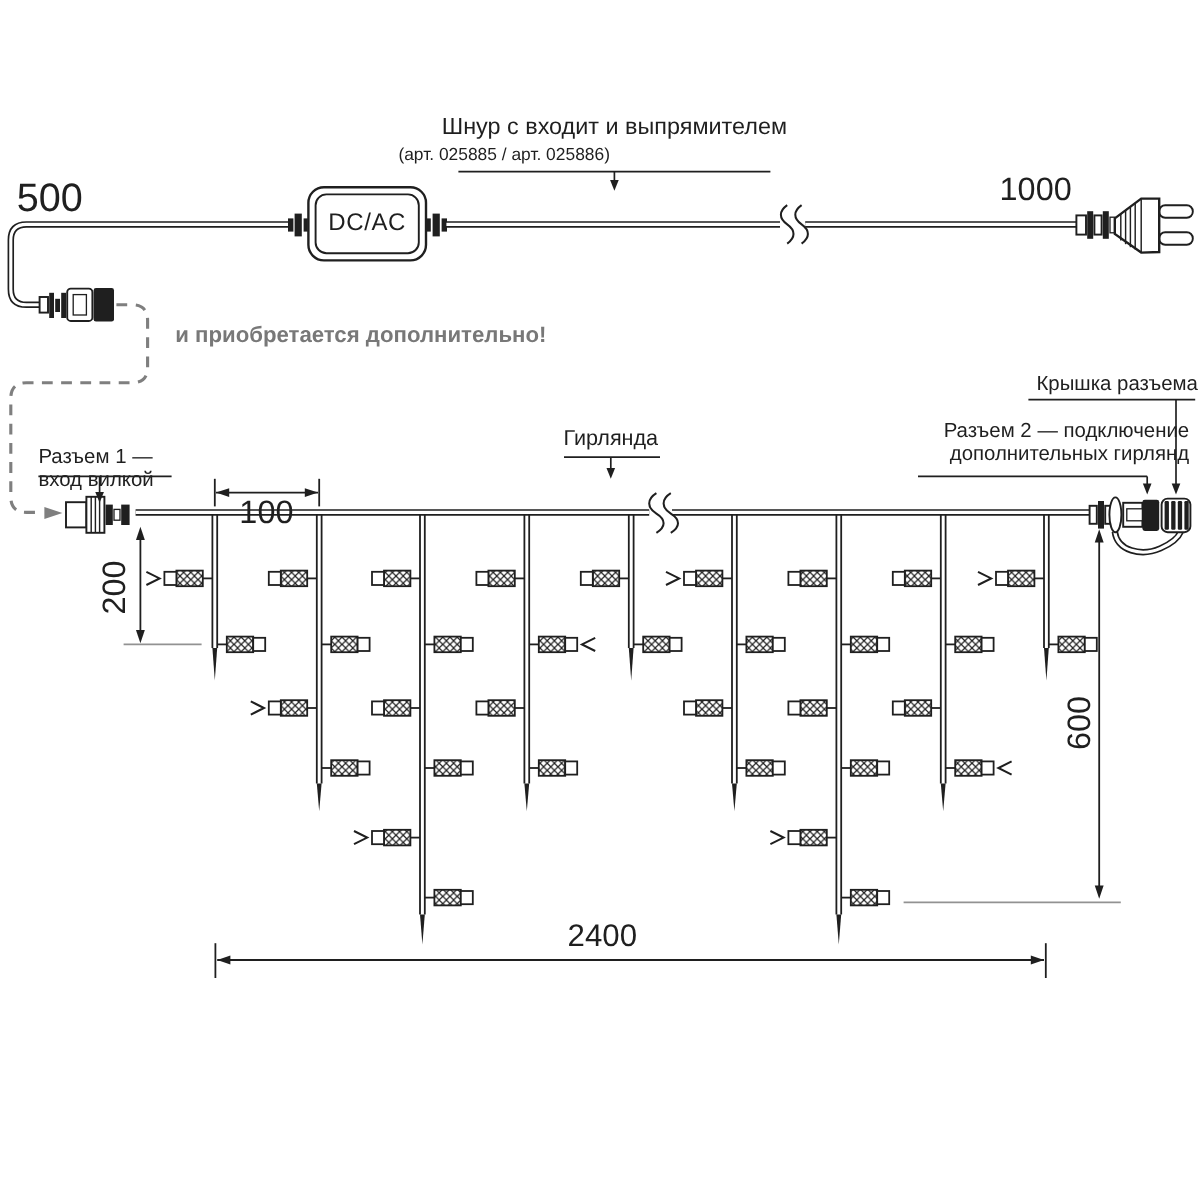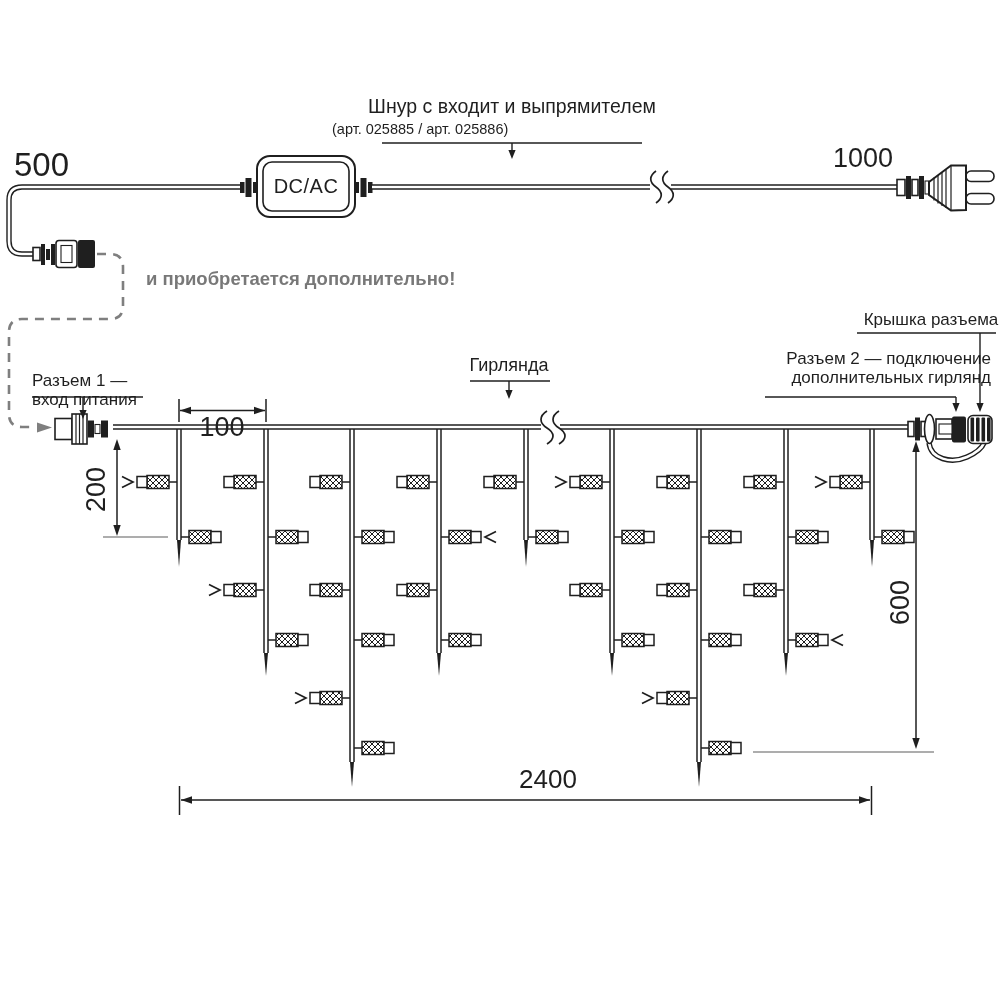--- a/index.html
+++ b/index.html
@@ -35,21 +35,21 @@
   .t-dcac{left:257px;top:156px;width:98px;height:61px;display:flex;align-items:center;
           justify-content:center;font-size:20px;letter-spacing:.5px;}
   .t-note{left:146px;top:268px;font-size:18.5px;font-weight:bold;color:#787878;line-height:21px;}
   .t-razem1{left:32px;top:351px;font-size:17px;line-height:19px;margin-top:20px;}
   .t-100{left:172px;top:380px;width:100px;text-align:center;font-size:27px;margin-top:32px;}
   .t-girl{left:434px;top:355px;width:150px;text-align:center;font-size:18px;}
   .t-razem2{left:731px;top:349px;width:260px;text-align:right;font-size:17px;line-height:19px;}
   .t-kryshka{left:811px;top:310px;width:240px;text-align:center;font-size:17px;}
   .t-200{left:56px;top:474px;width:80px;text-align:center;font-size:27px;transform:rotate(-90deg);}
   .t-600{left:860px;top:587px;width:80px;text-align:center;font-size:27px;transform:rotate(-90deg);}
-  .t-2400{left:498px;top:764px;width:100px;text-align:center;font-size:26px;}
+  .t-2400{left:473px;top:764px;width:100px;text-align:left;font-size:26px;}
 </style>
 </head>
 <body>
 
 <div id="canvas">
 
   <svg id="art" width="1000" height="1000" viewBox="0 0 1000 1000">
     <defs>
       <pattern id="hatch" width="6" height="6" patternUnits="userSpaceOnUse">
         <path d="M0 6 L6 0 M0 0 L6 6" stroke="#1f1f1f" stroke-width="1" fill="none"></path>
@@ -468,21 +468,21 @@
   <div class="txt t-title">Шнур с входит и выпрямителем</div>
   <div class="txt t-sub">(арт. 025885 / арт. 025886)</div>
   <div class="txt t-500">500</div>
   <div class="txt t-1000">1000</div>
   <div class="txt t-dcac">DC/AC</div>
   <div class="txt t-note">
     <div>и приобретается дополнительно!</div>
   </div>
   <div class="txt t-razem1">
     <div>Разъем 1 —</div>
-    <div>вход питания</div>
+    <div>вход вилкой</div>
   </div>
   <div class="txt t-100">100</div>
   <div class="txt t-girl">Гирлянда</div>
   <div class="txt t-razem2">
     <div>Разъем 2 — подключение</div>
     <div>дополнительных гирлянд</div>
   </div>
   <div class="txt t-kryshka">Крышка разъема</div>
   <div class="txt t-200">200</div>
   <div class="txt t-600">600</div>

